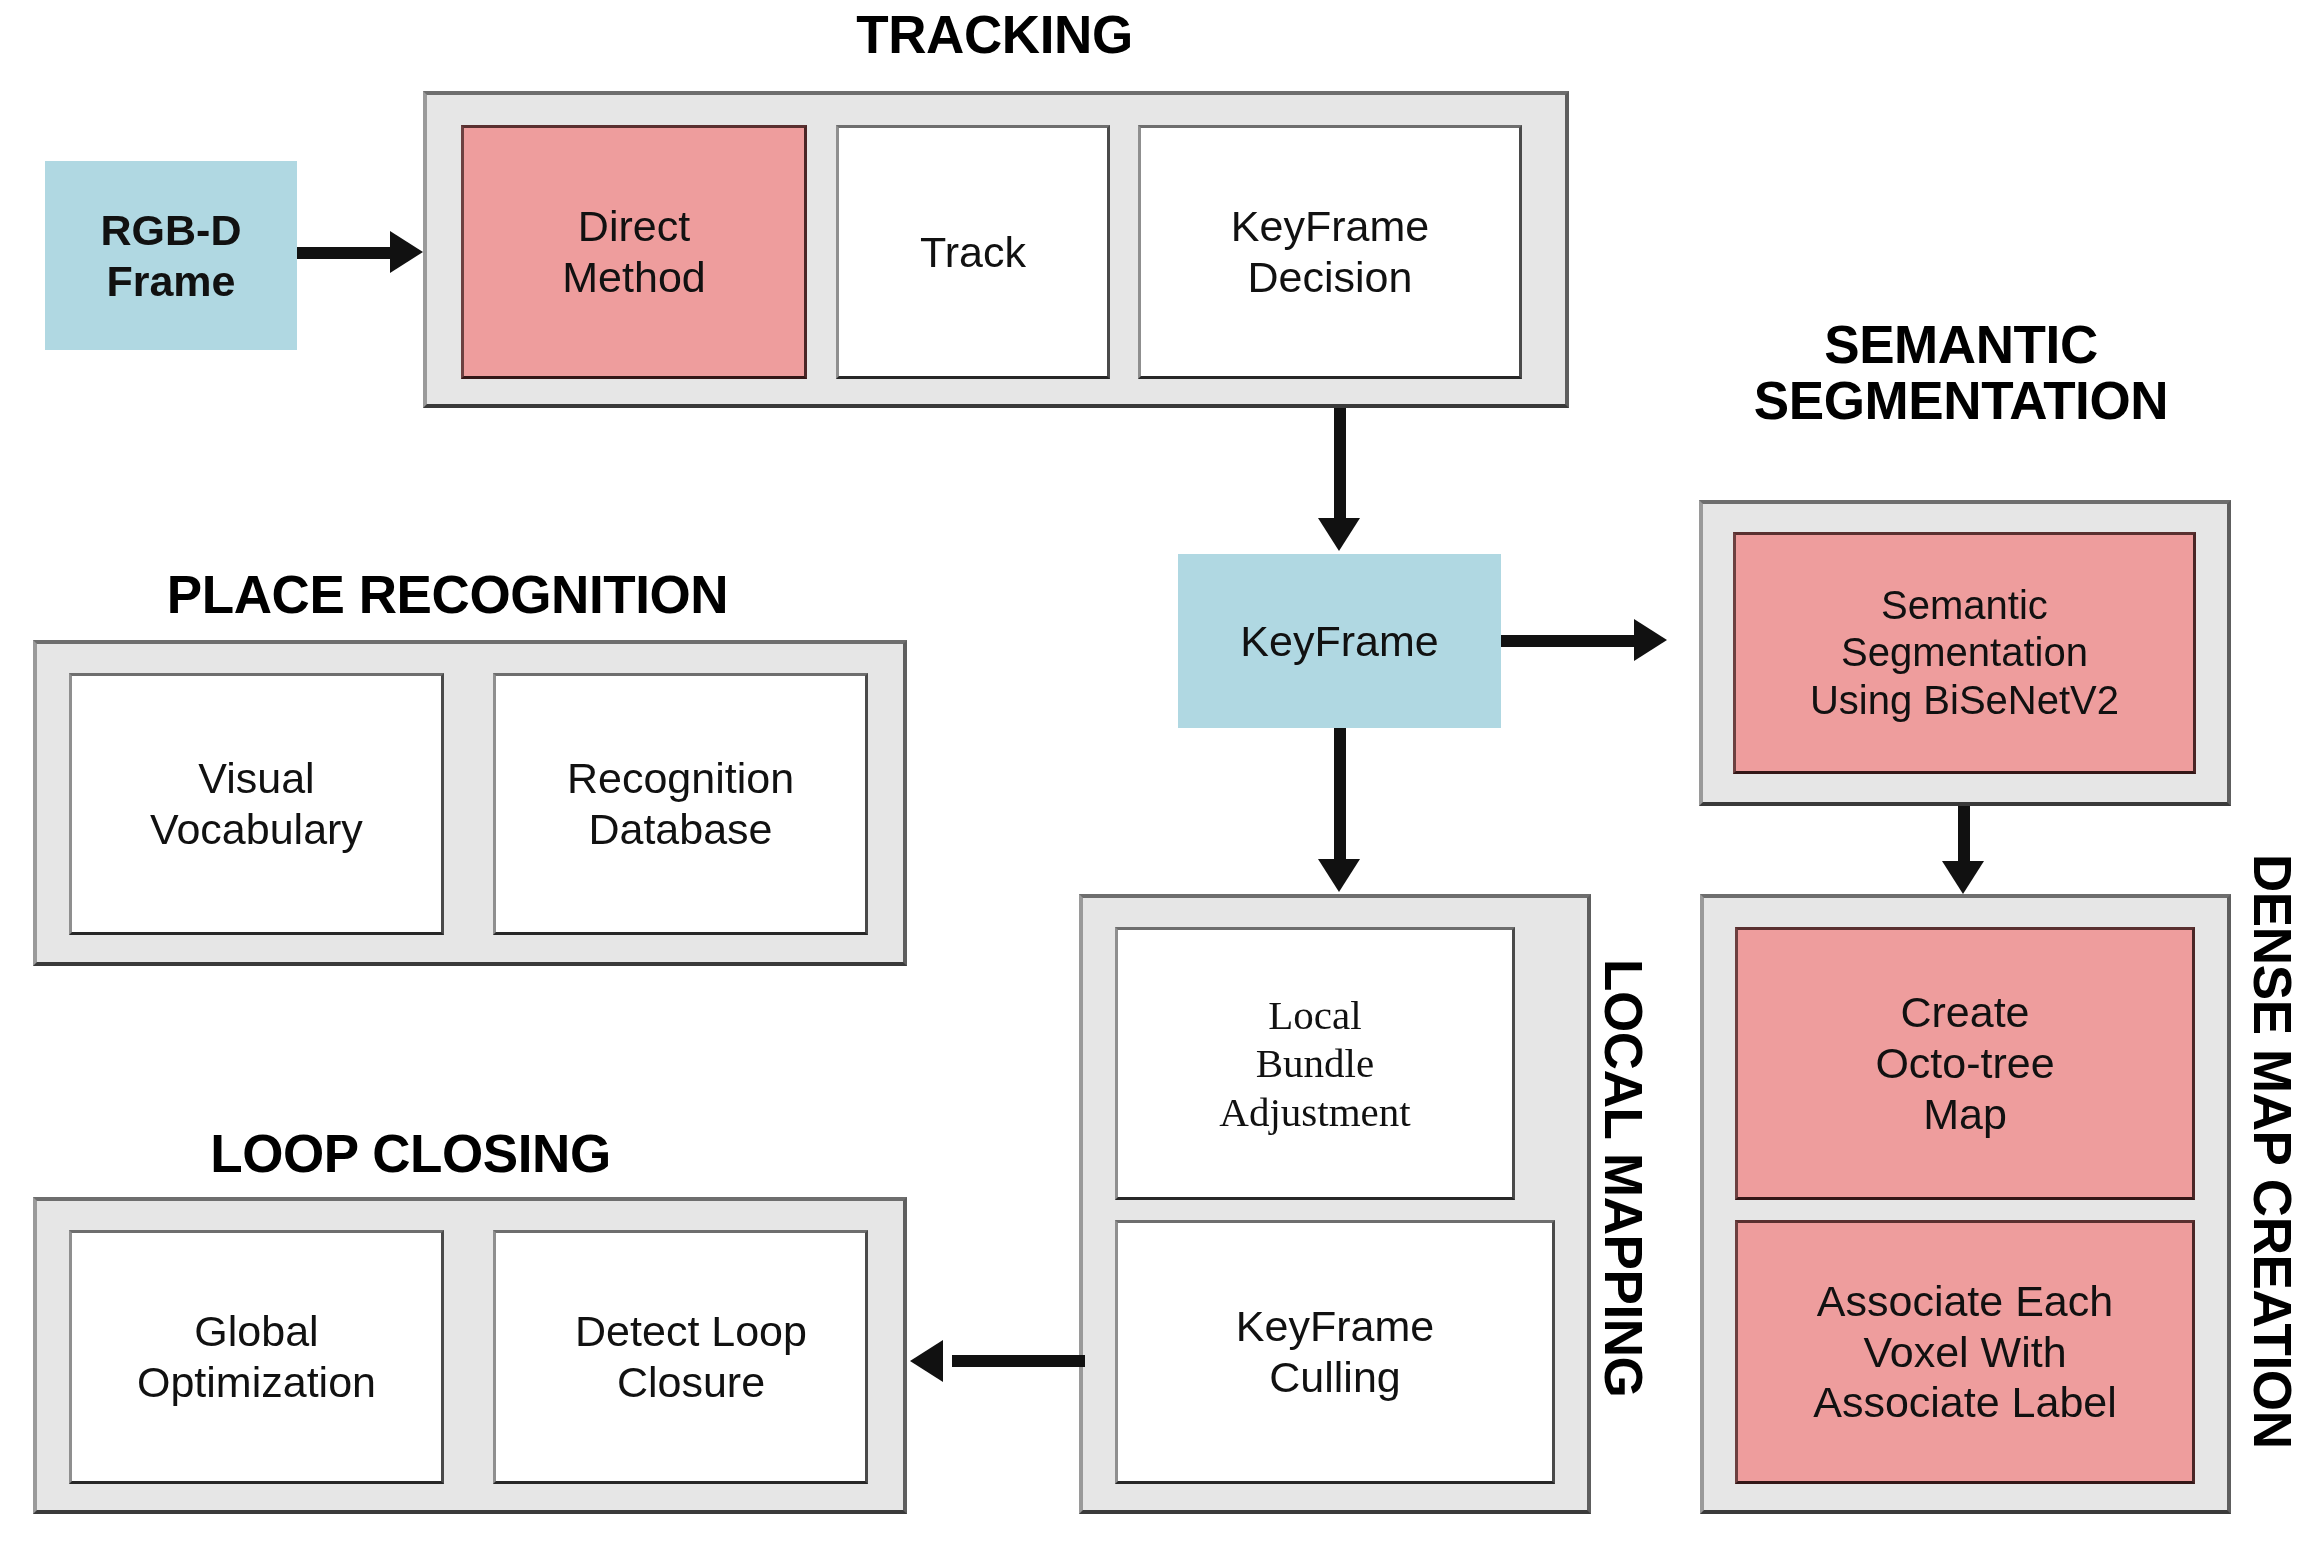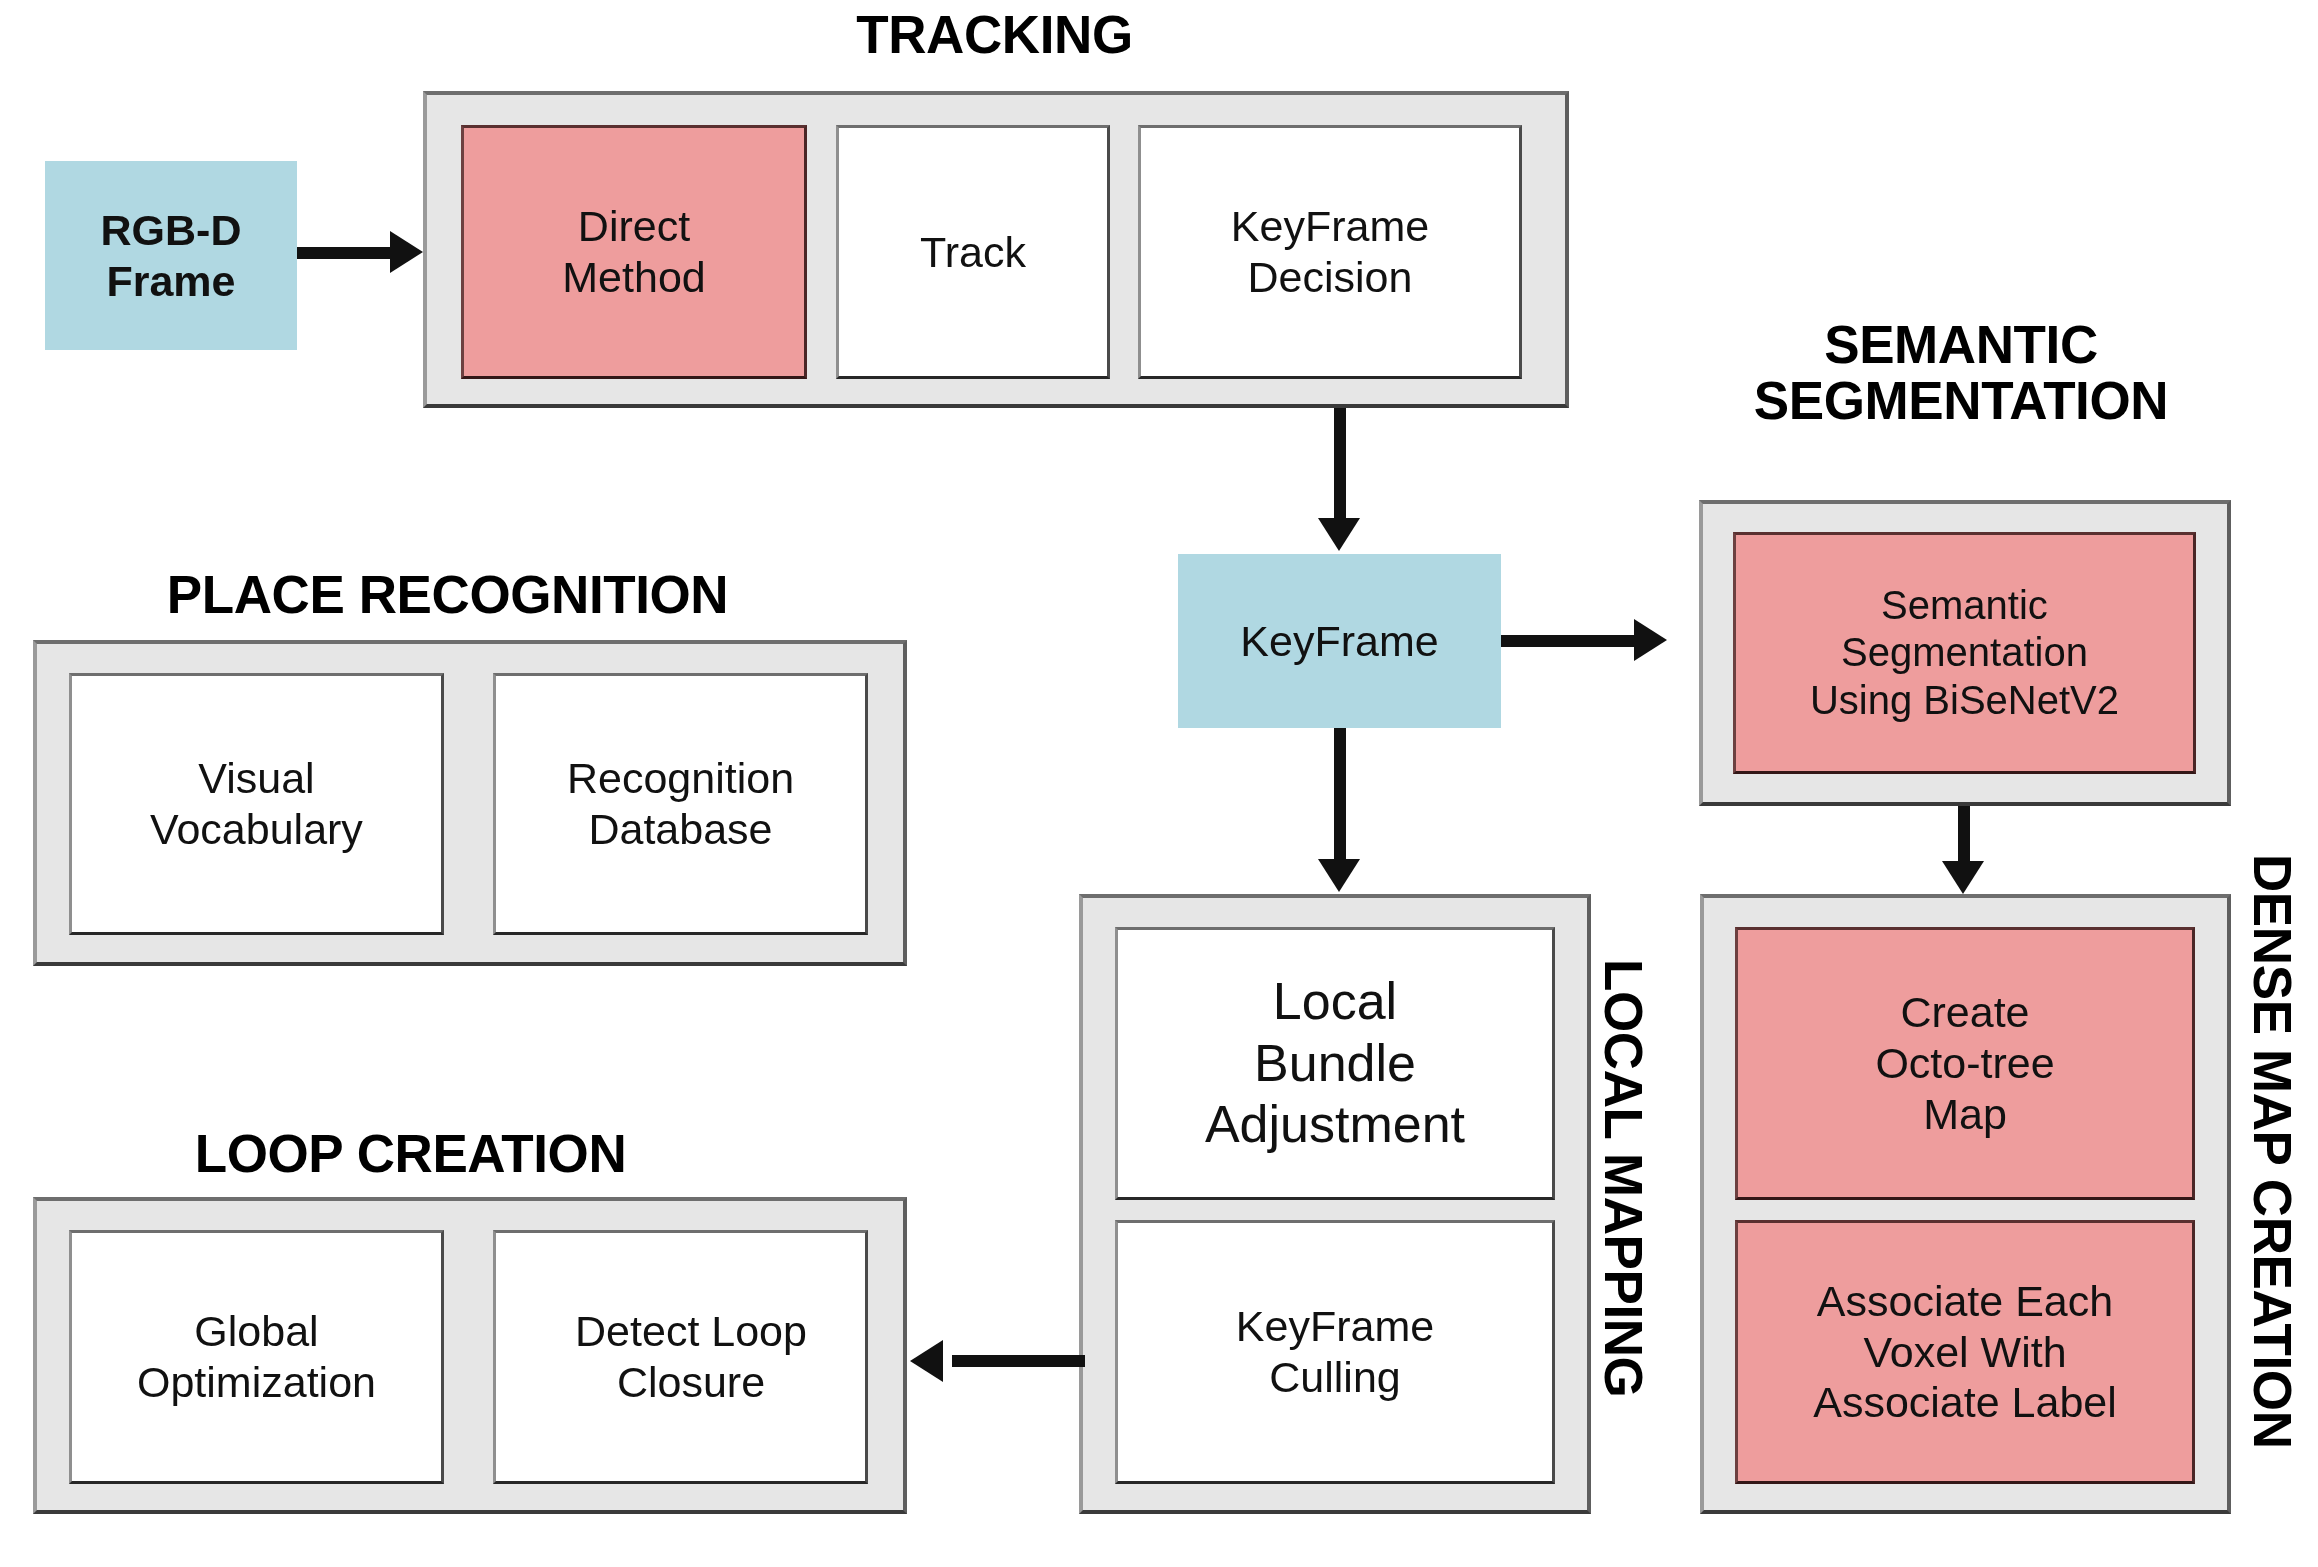--- a/index.html
+++ b/index.html
@@ -177,21 +177,21 @@
   <div class="node white" style="left:493px; top:673px; width:375px; height:262px; font-size:43px;">
     <span class="txt" style="white-space: pre-line;">Recognition
 Database</span>
   </div>
 
   <div class="caption vertical" style="left:1595px; top:959px; font-size:53px;">LOCAL MAPPING</div>
 
   <div class="group" style="left:1079px; top:894px; width:512px; height:620px;">
   </div>
 
-  <div class="node white" style="left:1115px; top:927px; width:440px; height:273px; font-size:52px;">
+  <div class="node white" style="left:1115px; top:927px; width:400px; height:273px; font-size:41px;font-family:Liberation Serif, serif;">
     <span class="txt" style="white-space: pre-line;">Local
 Bundle
 Adjustment</span>
   </div>
 
   <div class="node white" style="left:1115px; top:1220px; width:440px; height:264px; font-size:43px;">
     <span class="txt" style="white-space: pre-line;">KeyFrame
 Culling</span>
   </div>
 
@@ -205,21 +205,21 @@
 Octo-tree
 Map</span>
   </div>
 
   <div class="node pink" style="left:1735px; top:1220px; width:460px; height:264px; font-size:43px;">
     <span class="txt" style="white-space: pre-line;">Associate Each
 Voxel With
 Associate Label</span>
   </div>
 
-  <div class="caption" style="left:115px; top:1126px; width:591px; font-size:53px;">LOOP CREATION</div>
+  <div class="caption" style="left:115px; top:1126px; width:591px; font-size:53px;">LOOP CLOSING</div>
 
   <div class="group" style="left:33px; top:1197px; width:874px; height:317px;">
   </div>
 
   <div class="node white" style="left:69px; top:1230px; width:375px; height:254px; font-size:43px;">
     <span class="txt" style="white-space: pre-line;">Global
 Optimization</span>
   </div>
 
   <div class="node white" style="left:493px; top:1230px; width:375px; height:254px; font-size:43px;">

